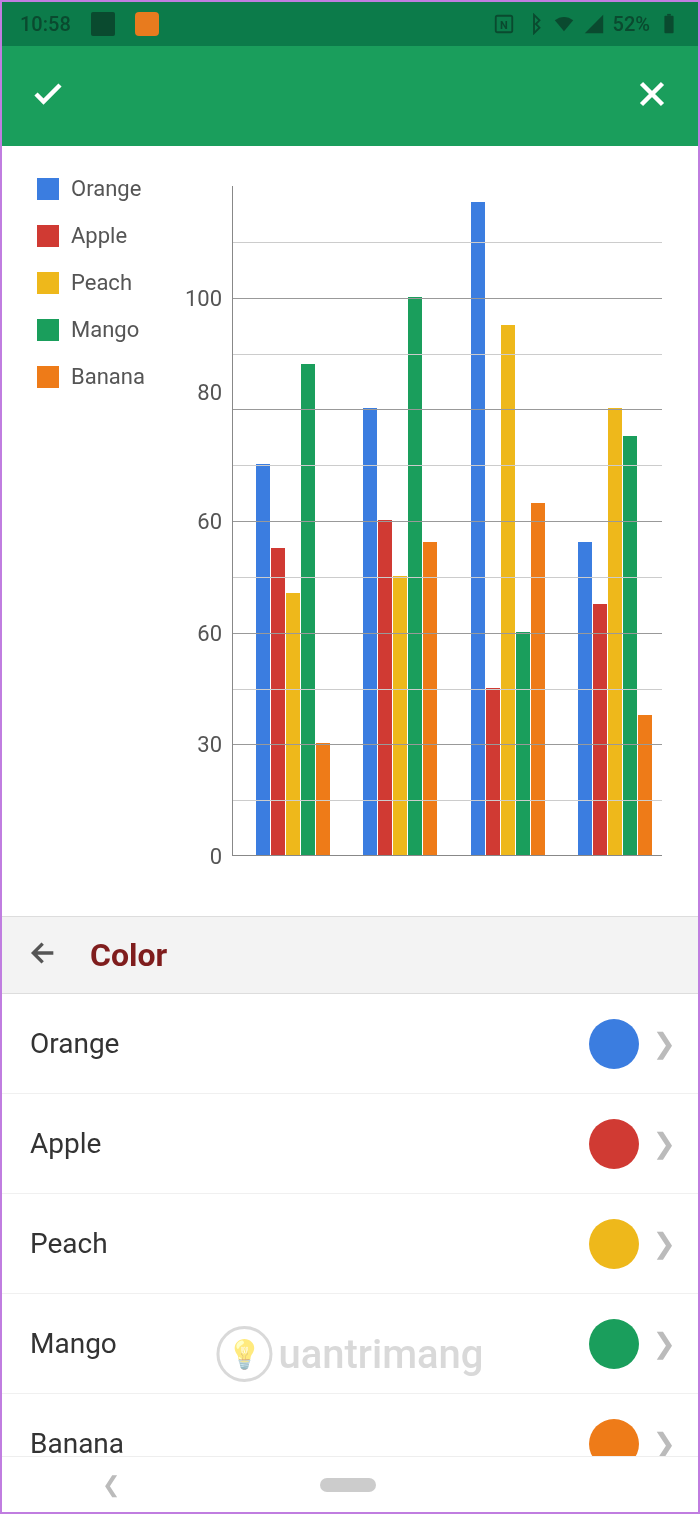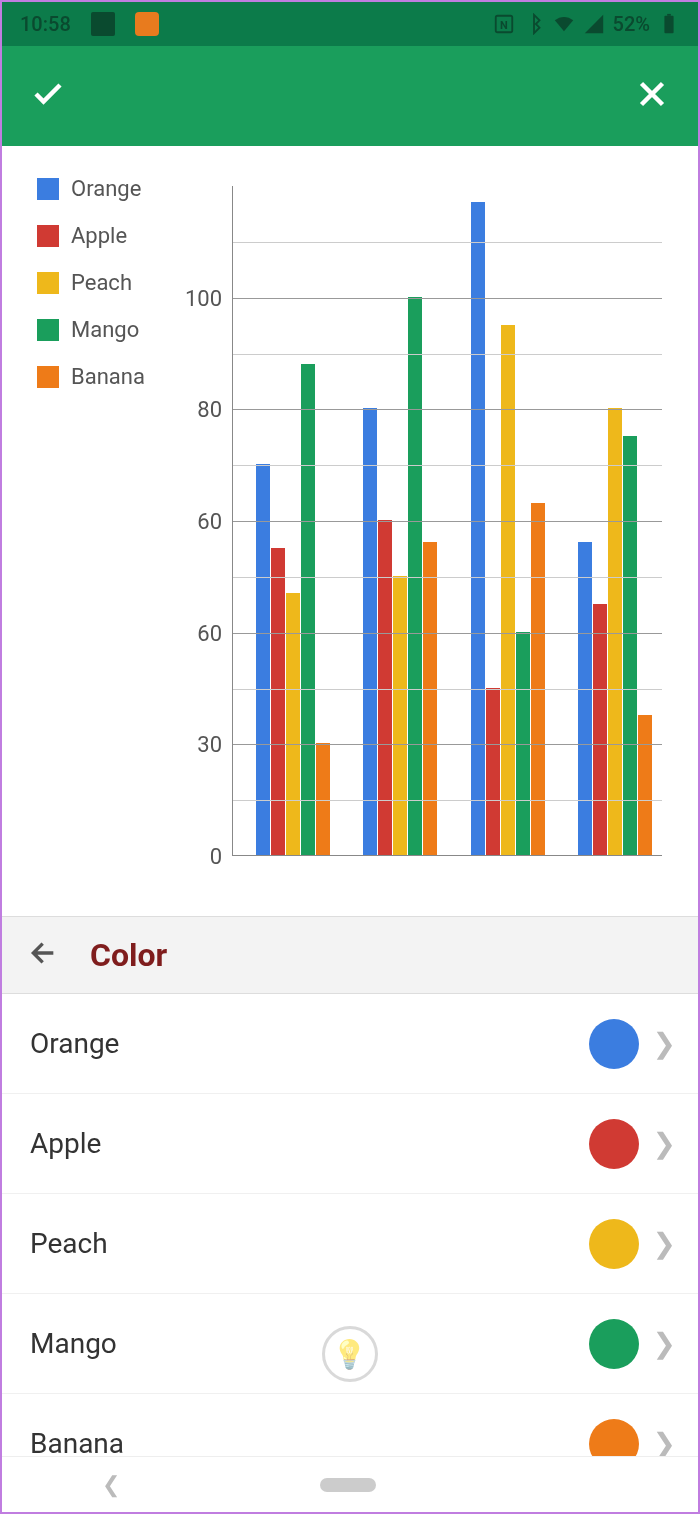--- a/index.html
+++ b/index.html
@@ -243,21 +243,21 @@
         </div>
       </div>
   <div class="tick-label" style="top: 670px;">0</div>
       <div class="gridline" style="top: 558.333px;"></div>
       <div class="tick-label" style="top: 558.333px;">30</div>
       <div class="gridline" style="top: 446.667px;"></div>
       <div class="tick-label" style="top: 446.667px;">60</div>
       <div class="gridline" style="top: 335px;"></div>
       <div class="tick-label" style="top: 335px;">60</div>
       <div class="gridline" style="top: 223.333px;"></div>
-      <div class="tick-label" style="top: 223px;">80</div>
+      <div class="tick-label" style="top: 206px;">80</div>
       <div class="gridline" style="top: 111.667px;"></div>
       <div class="tick-label" style="top: 111.667px; margin-left: 28px;">100</div>
       <div class="gridline" style="top: 614.167px; background: rgb(204, 204, 204);"></div>
       <div class="gridline" style="top: 502.5px; background: rgb(204, 204, 204);"></div>
       <div class="gridline" style="top: 390.833px; background: rgb(204, 204, 204);"></div>
       <div class="gridline" style="top: 279.167px; background: rgb(204, 204, 204);"></div>
       <div class="gridline" style="top: 167.5px; background: rgb(204, 204, 204);"></div>
       <div class="gridline" style="top: 55.8333px; background: rgb(204, 204, 204);"></div>
     </div>
 </div>
@@ -294,19 +294,20 @@
     </div>
     <div class="color-row">
       <span class="color-label">Banana</span>
       <span class="color-dot" style="background:#ee7b18"></span>
       <span class="chevron">❯</span>
     </div>
   </div>
 
 <div class="watermark">
   <span class="watermark-circle">💡</span>
+  <span>uantrimang</span>
 </div>
 
 <div class="nav-bar">
   <span style="color:#bbb;font-size:22px;">❮</span>
   <span class="nav-pill"></span>
   <span style="width:22px"></span>
 </div>
 
 </body></html>

